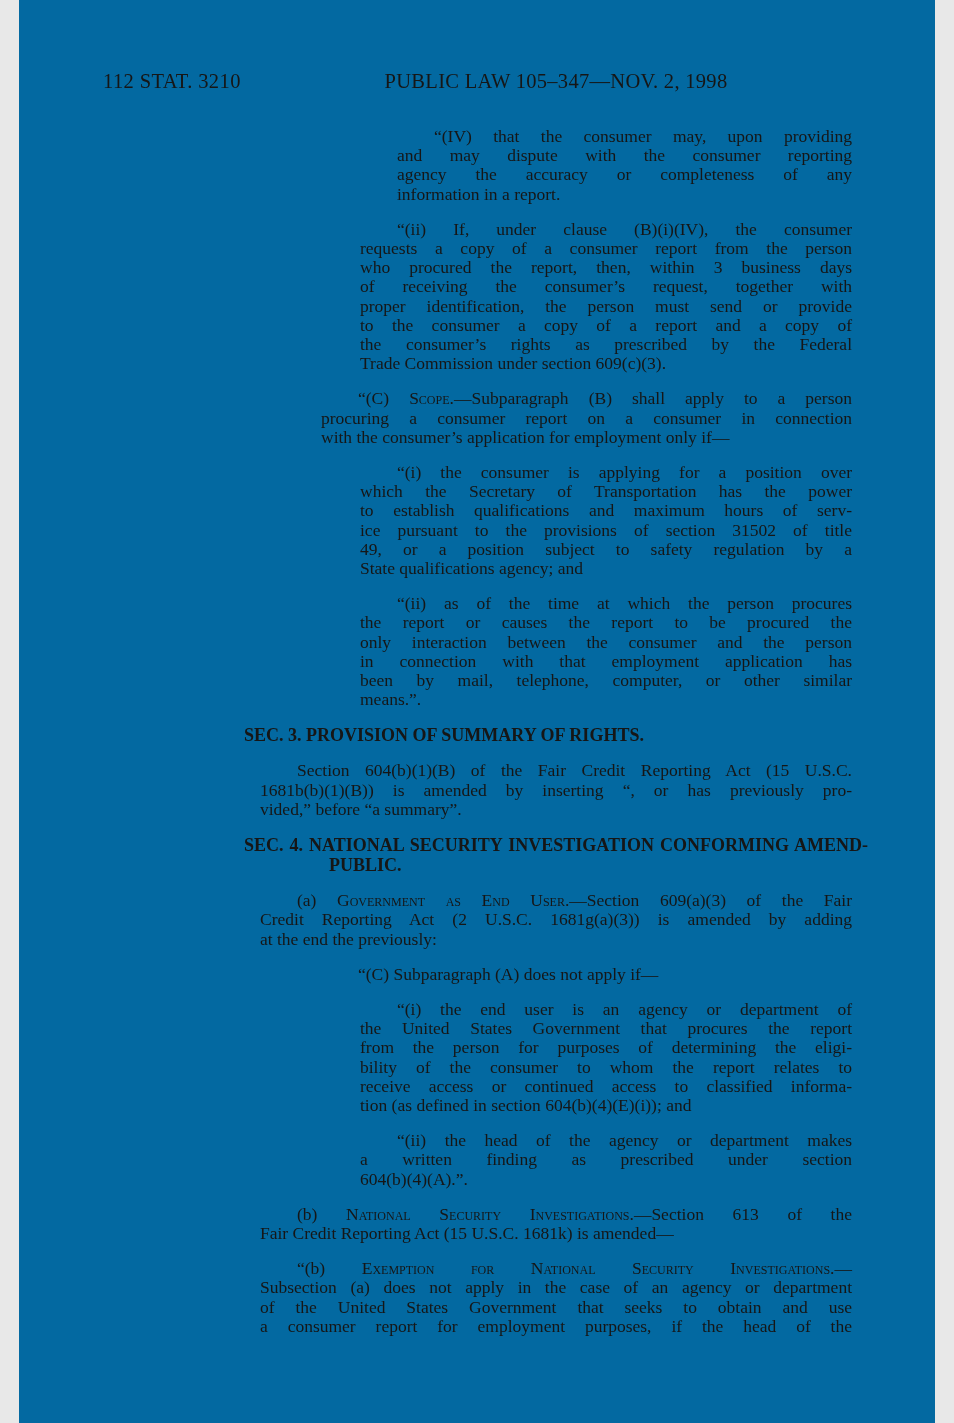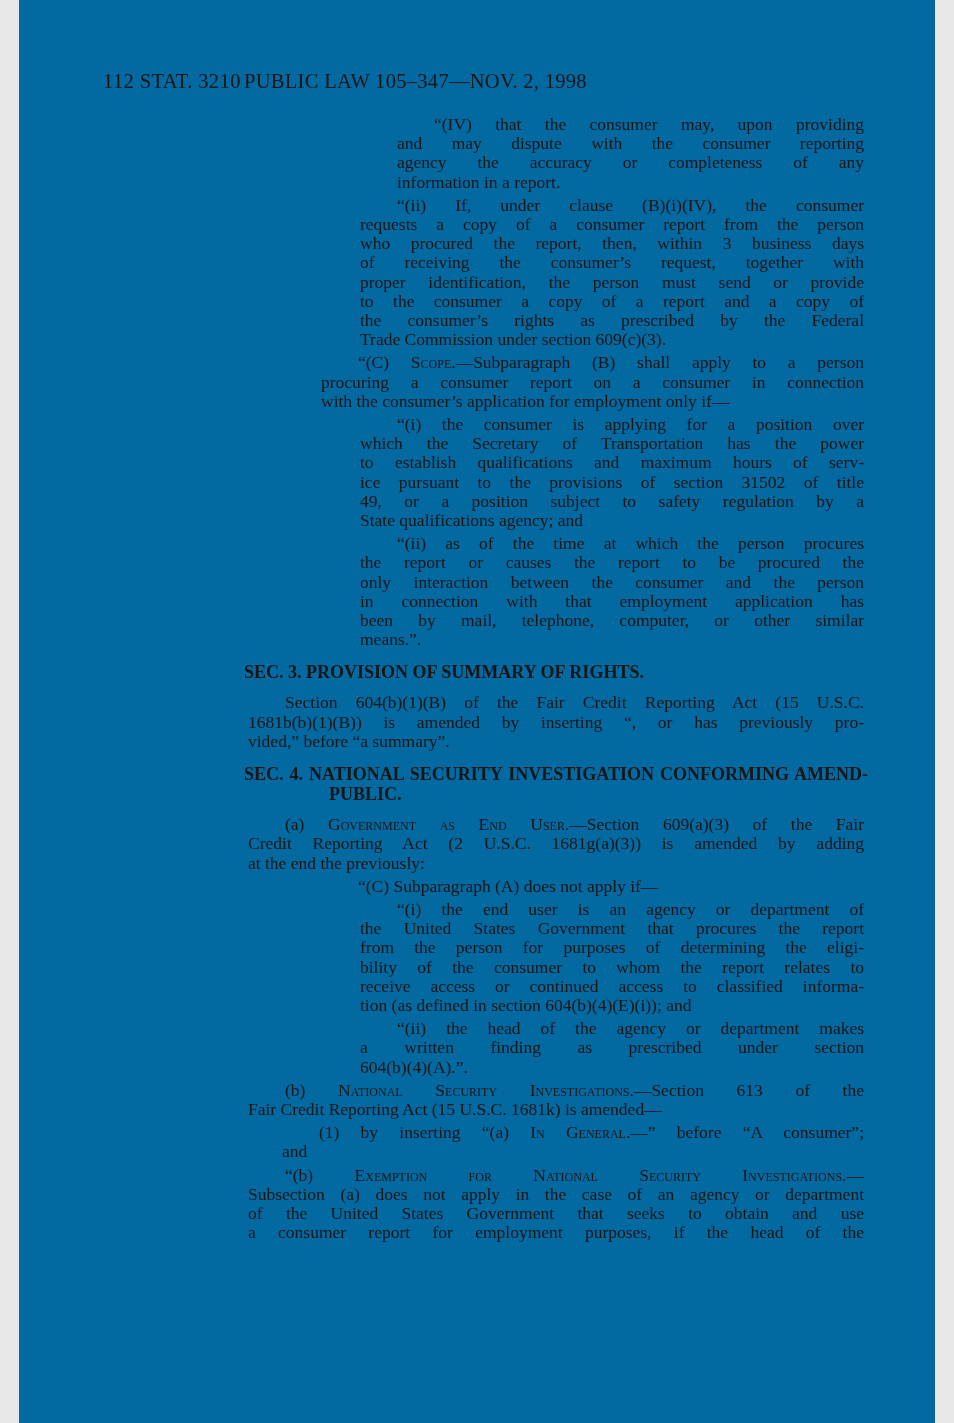--- a/index.html
+++ b/index.html
@@ -12,27 +12,27 @@
     font-family:"Liberation Serif","DejaVu Serif",serif;
     color:#161616;
     overflow:hidden;
   }
   .runhead-left{
     position:absolute;left:84px;top:70px;
     font-size:20.5px;letter-spacing:0.4px;white-space:nowrap;
   }
   .runhead-center{
     position:absolute;left:225px;top:70px;width:624px;
-    font-size:20.5px;letter-spacing:0.3px;white-space:nowrap;
+    text-align:center;font-size:20.5px;letter-spacing:0.3px;white-space:nowrap;
   }
   .doc{
     position:absolute;left:225px;top:111px;width:624px;
     font-size:17.5px;line-height:19.2px;
   }
-  .block{margin:4px;}
+  .block{margin:16px;}
   .ln{text-align:justify;text-align-last:justify;}
   .ln-last{text-align-last:left;}
   .ln-first{padding-left:37px;}
   .n1{margin-left:38px;}
   .qC{margin-left:77px;}
   .qI{margin-left:116px;}
   .qIV{margin-left:153px;}
   .h{font-weight:bold;font-size:18px;line-height:20px;margin:13px 0 11px;}
   .h .ln-first{padding-left:0;}
   .h .ln:not(.ln-first){padding-left:85px;}
@@ -112,24 +112,20 @@
       </div>
       <div class="block qI">
         <div class="ln ln-first">“(ii) the head of the agency or department makes</div>
         <div class="ln">a written finding as prescribed under section</div>
         <div class="ln ln-last">604(b)(4)(A).”.</div>
       </div>
       <div class="block b">
         <div class="ln ln-first">(b) <span class="sc">National Security Investigations.</span>—Section 613 of the</div>
         <div class="ln ln-last">Fair Credit Reporting Act (15 U.S.C. 1681k) is amended—</div>
       </div>
-      <div class="block n1">
-        <div class="ln ln-first">(1) by inserting “(a) <span class="sc">In General.</span>—” before “A consumer”;</div>
-        <div class="ln ln-last">and</div>
-      </div>
       <div class="block b">
         <div class="ln ln-first">“(b) <span class="sc">Exemption for National Security Investigations.</span>—</div>
         <div class="ln">Subsection (a) does not apply in the case of an agency or department</div>
         <div class="ln">of the United States Government that seeks to obtain and use</div>
         <div class="ln">a consumer report for employment purposes, if the head of the</div>
       </div>
     </div>
 </div>
 
 </body></html>

